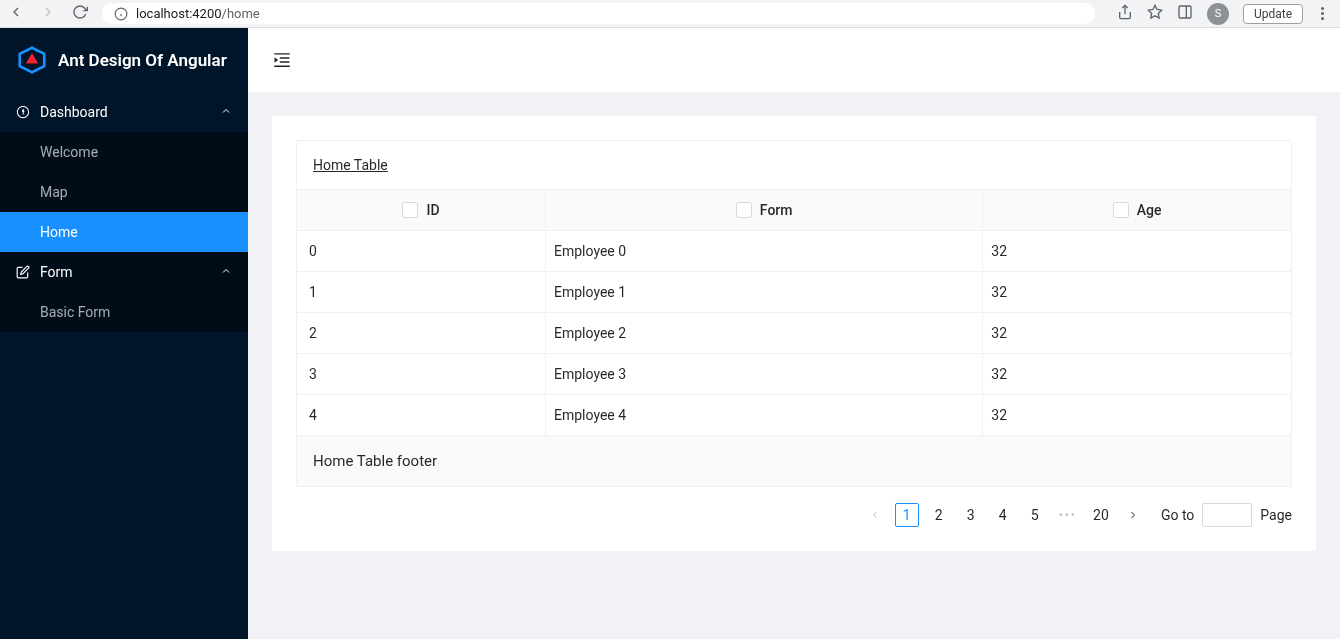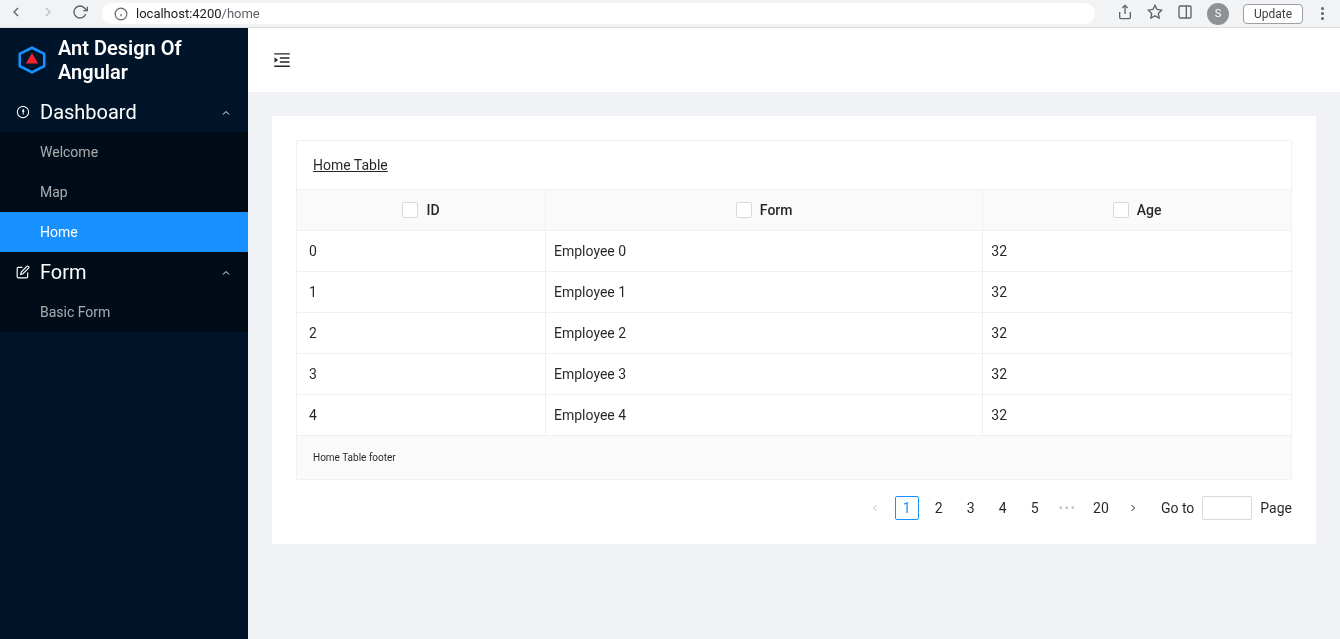--- a/index.html
+++ b/index.html
@@ -20,24 +20,24 @@
     .avatar-circle { width: 22px; height: 22px; border-radius: 50%; background: #8e9196; color: #fff; display: flex; align-items: center; justify-content: center; font-size: 11px; }
     .update-pill { border: 1px solid #9aa0a6; border-radius: 4px; padding: 2px 10px; font-size: 12px; color: #3c4043; background: #fff; }
     .kebab { display:flex; flex-direction:column; gap:2px; padding:0 4px;}
     .kebab span { width:3px; height:3px; background:#5f6368; border-radius:50%; }
 
     
     .app { display: flex; height: calc(100vh - 28px); min-height: 611px; }
     .sidebar { width: 248px; background: #001529; color: rgba(255,255,255,0.65); flex-shrink: 0; display:flex; flex-direction:column; }
     .logo-area { height: 64px; display: flex; align-items: center; padding: 0 18px; gap: 12px; }
     .logo-mark { width: 28px; height: 28px; position: relative; }
-    .logo-text { color: #fff; font-weight: 600; font-size: 20px; }
+    .logo-text { color: #fff; font-weight: 600; font-size: 17px; }
 
     .menu { display:flex; flex-direction:column; }
-    .menu-group-title { height: 40px; display: flex; align-items: center; padding: 0 16px; color: #fff; font-size: 20px; gap: 10px; cursor: pointer; position: relative; }
+    .menu-group-title { height: 40px; display: flex; align-items: center; padding: 0 16px; color: #fff; font-size: 14px; gap: 10px; cursor: pointer; position: relative; }
     .menu-group-title .chev { position: absolute; right: 16px; }
     .menu-group-title.form-title { background: #000c17; }
     .menu-sub { background: #000c17; }
     .menu-item { height: 40px; display: flex; align-items: center; padding-left: 40px; color: rgba(255,255,255,0.65); font-size: 14px; cursor: pointer; }
     .menu-item.active { background: #1890ff; color: #fff; }
     .menu-icon { width: 14px; height: 14px; display:flex; align-items:center; justify-content:center; }
 
     .main { flex: 1; display: flex; flex-direction: column; background: #f0f2f5; }
     .topbar { height: 64px; background: #fff; display: flex; align-items: center; padding: 0 24px; }
     .trigger { width: 20px; height: 20px; color: rgba(0,0,0,0.85); cursor: pointer; }
@@ -51,21 +51,21 @@
     thead th { background: #fafafa; font-weight: 500; color: rgba(0,0,0,0.85); text-align: center; padding: 12px 8px; border-bottom: 1px solid #f0f0f0; border-top: 1px solid #f0f0f0; }
     thead th:not(:last-child) { border-right: 1px solid #f0f0f0; }
     thead th .th-inner { display:flex; align-items:center; justify-content:center; gap:8px; }
     .th-checkbox { width: 16px; height: 16px; border: 1px solid #d9d9d9; border-radius: 2px; background: #fff; flex-shrink:0; }
     tbody td { padding: 12px 8px; border-bottom: 1px solid #f0f0f0; color: rgba(0,0,0,0.85); }
     tbody td:not(:last-child) { border-right: 1px solid #f0f0f0; }
     tbody tr td:first-child { padding-left: 12px; }
     .col-id { width: 25%; }
     .col-name { width: 44%; }
     .col-age { width: 31%; }
-    .table-footer { padding: 16px; color: rgba(0,0,0,0.85); background: #fafafa; font-size: 10px; }
+    .table-footer { padding: 16px; color: rgba(0,0,0,0.85); background: #fafafa; font-size: 15px; }
 
     .pagination { display: flex; align-items: center; justify-content: flex-end; gap: 8px; padding: 16px 0 0 0; color: rgba(0,0,0,0.85); }
     .pg-btn { min-width: 24px; height: 24px; display: flex; align-items: center; justify-content: center; border-radius: 2px; cursor: pointer; font-size: 14px; padding: 0 4px;}
     .pg-btn.disabled { color: rgba(0,0,0,0.25); cursor: not-allowed; }
     .pg-num { min-width: 24px; height: 24px; display: flex; align-items: center; justify-content: center; border-radius: 2px; cursor: pointer; font-size: 14px; }
     .pg-num.active { border: 1px solid #1890ff; color: #1890ff; }
     .pg-ellipsis { color: rgba(0,0,0,0.25); letter-spacing: 2px; padding: 0 4px; font-size:12px;}
     .pg-goto { display: flex; align-items: center; gap: 8px; margin-left: 8px; font-size:14px;}
     .pg-goto input { width: 50px; height: 24px; border: 1px solid #d9d9d9; border-radius: 2px; text-align: center; font-size: 14px; }
   </style>

